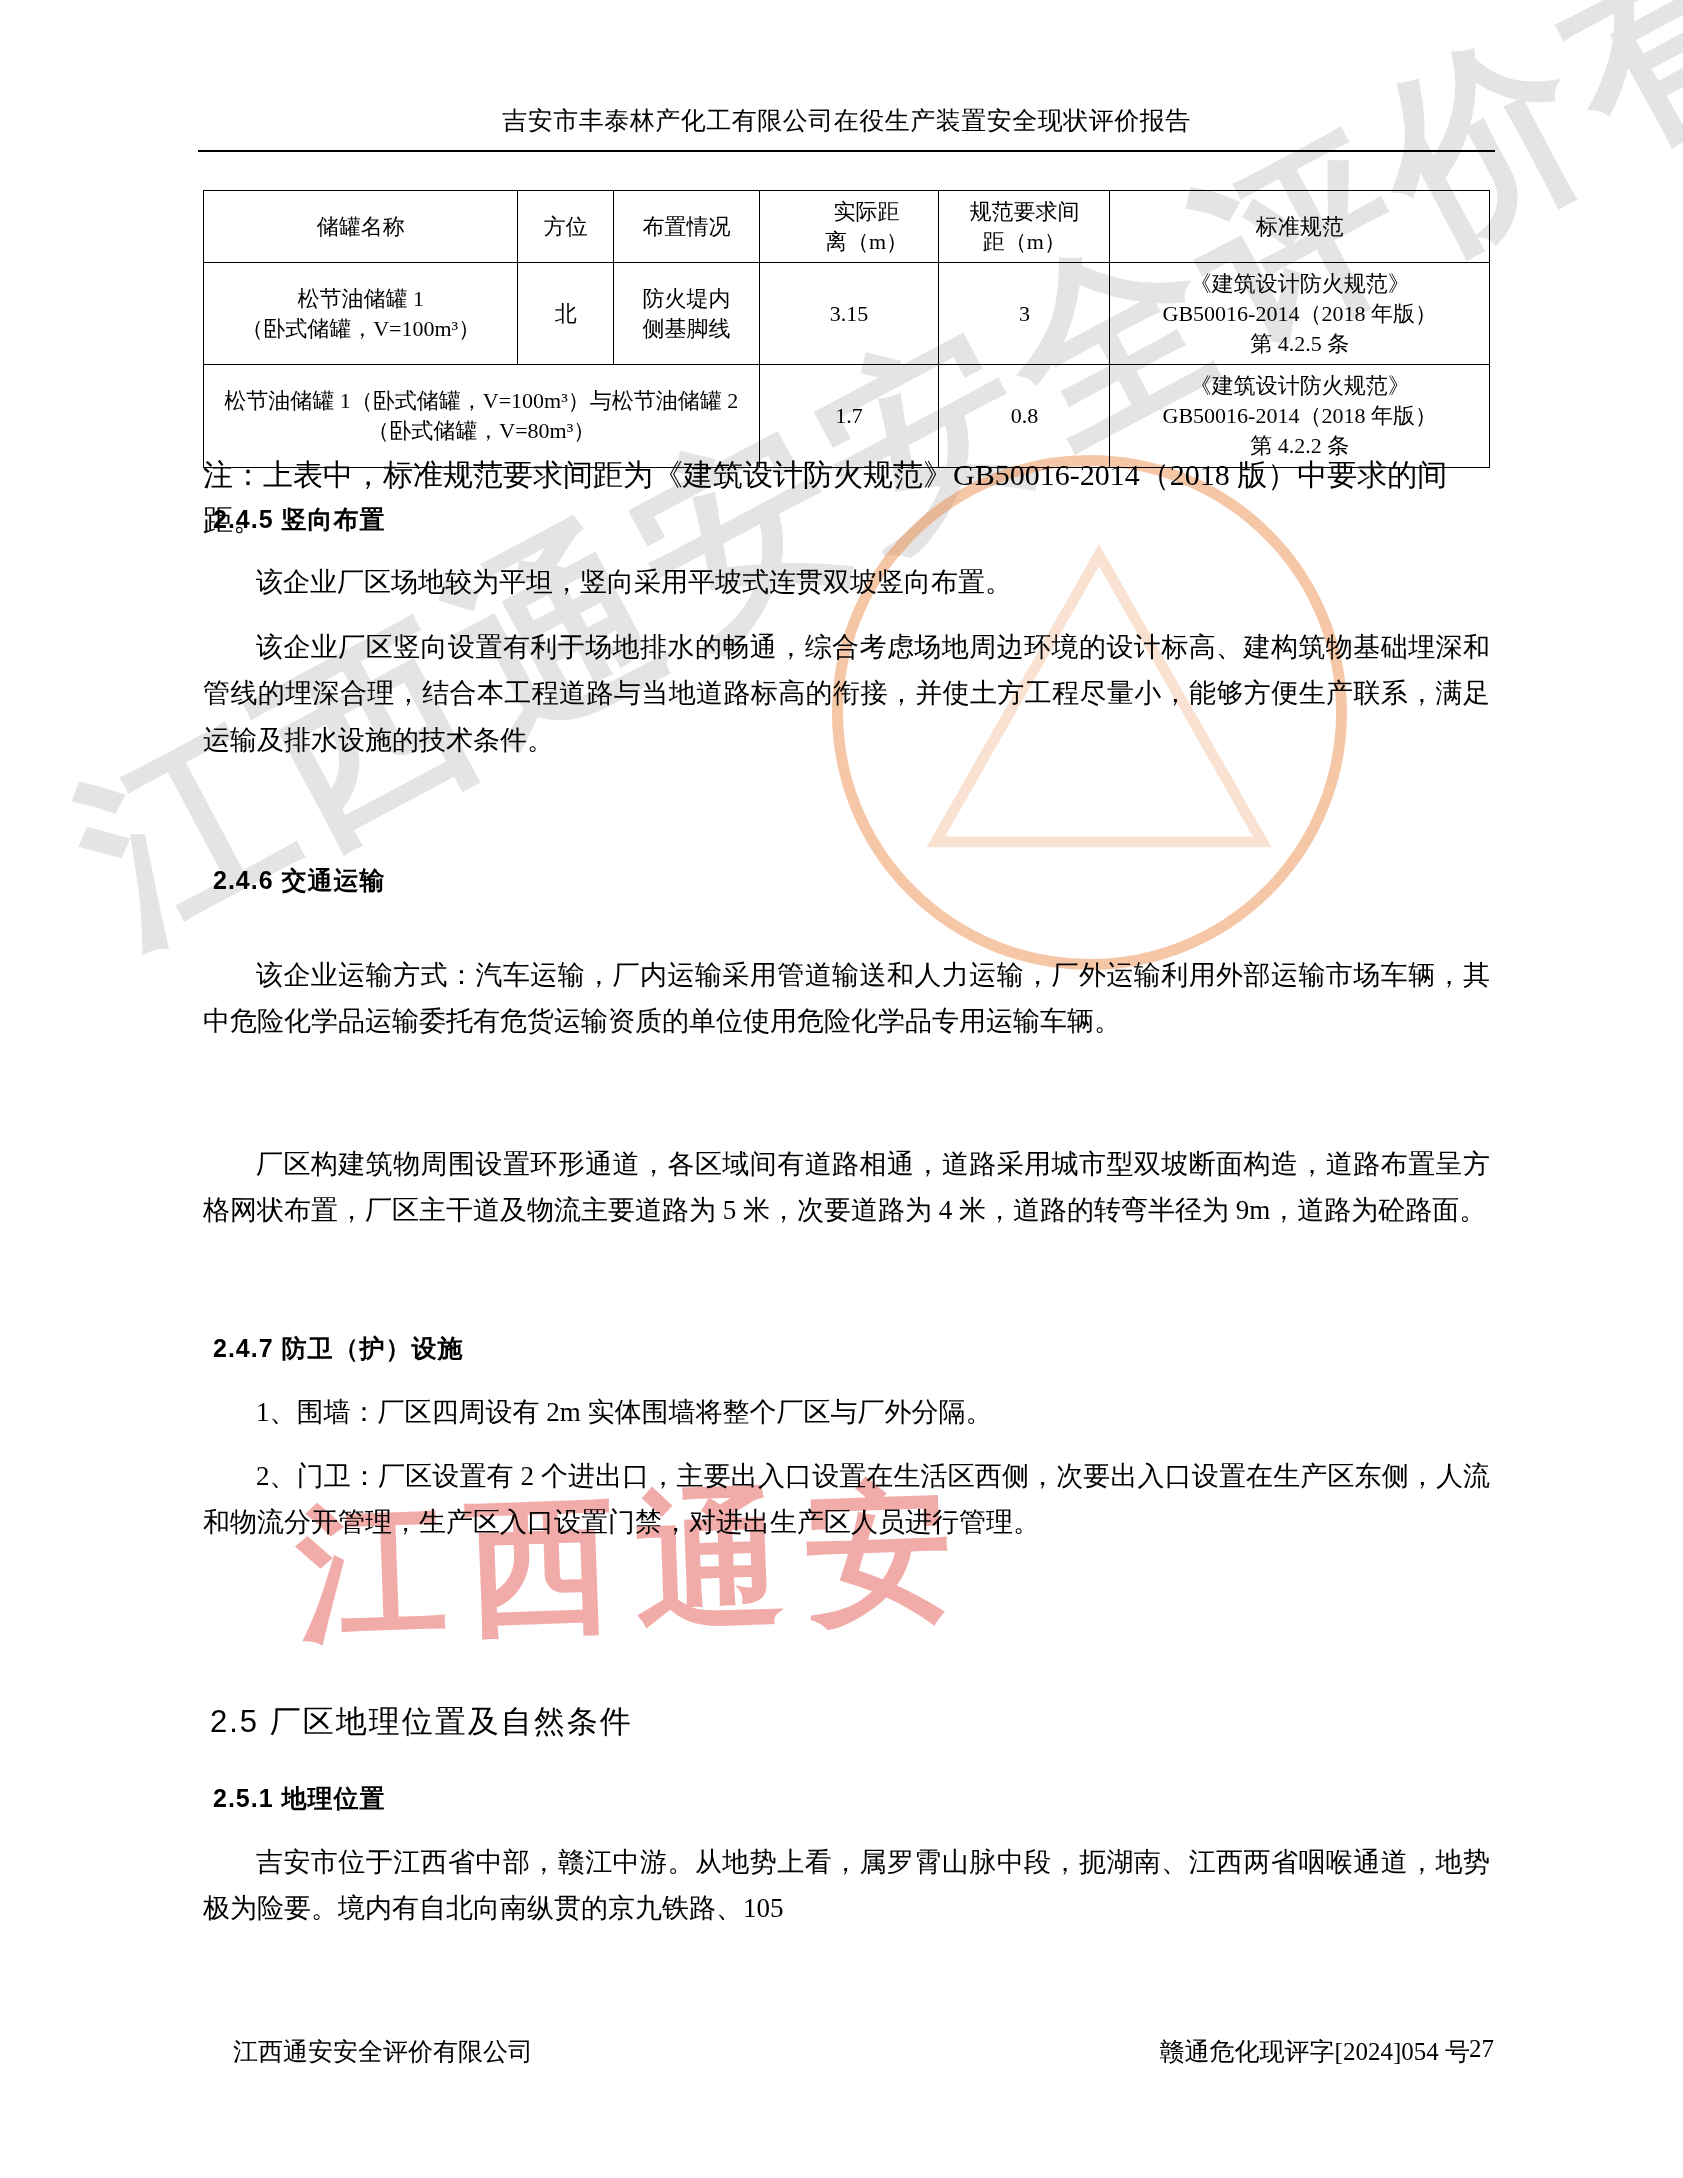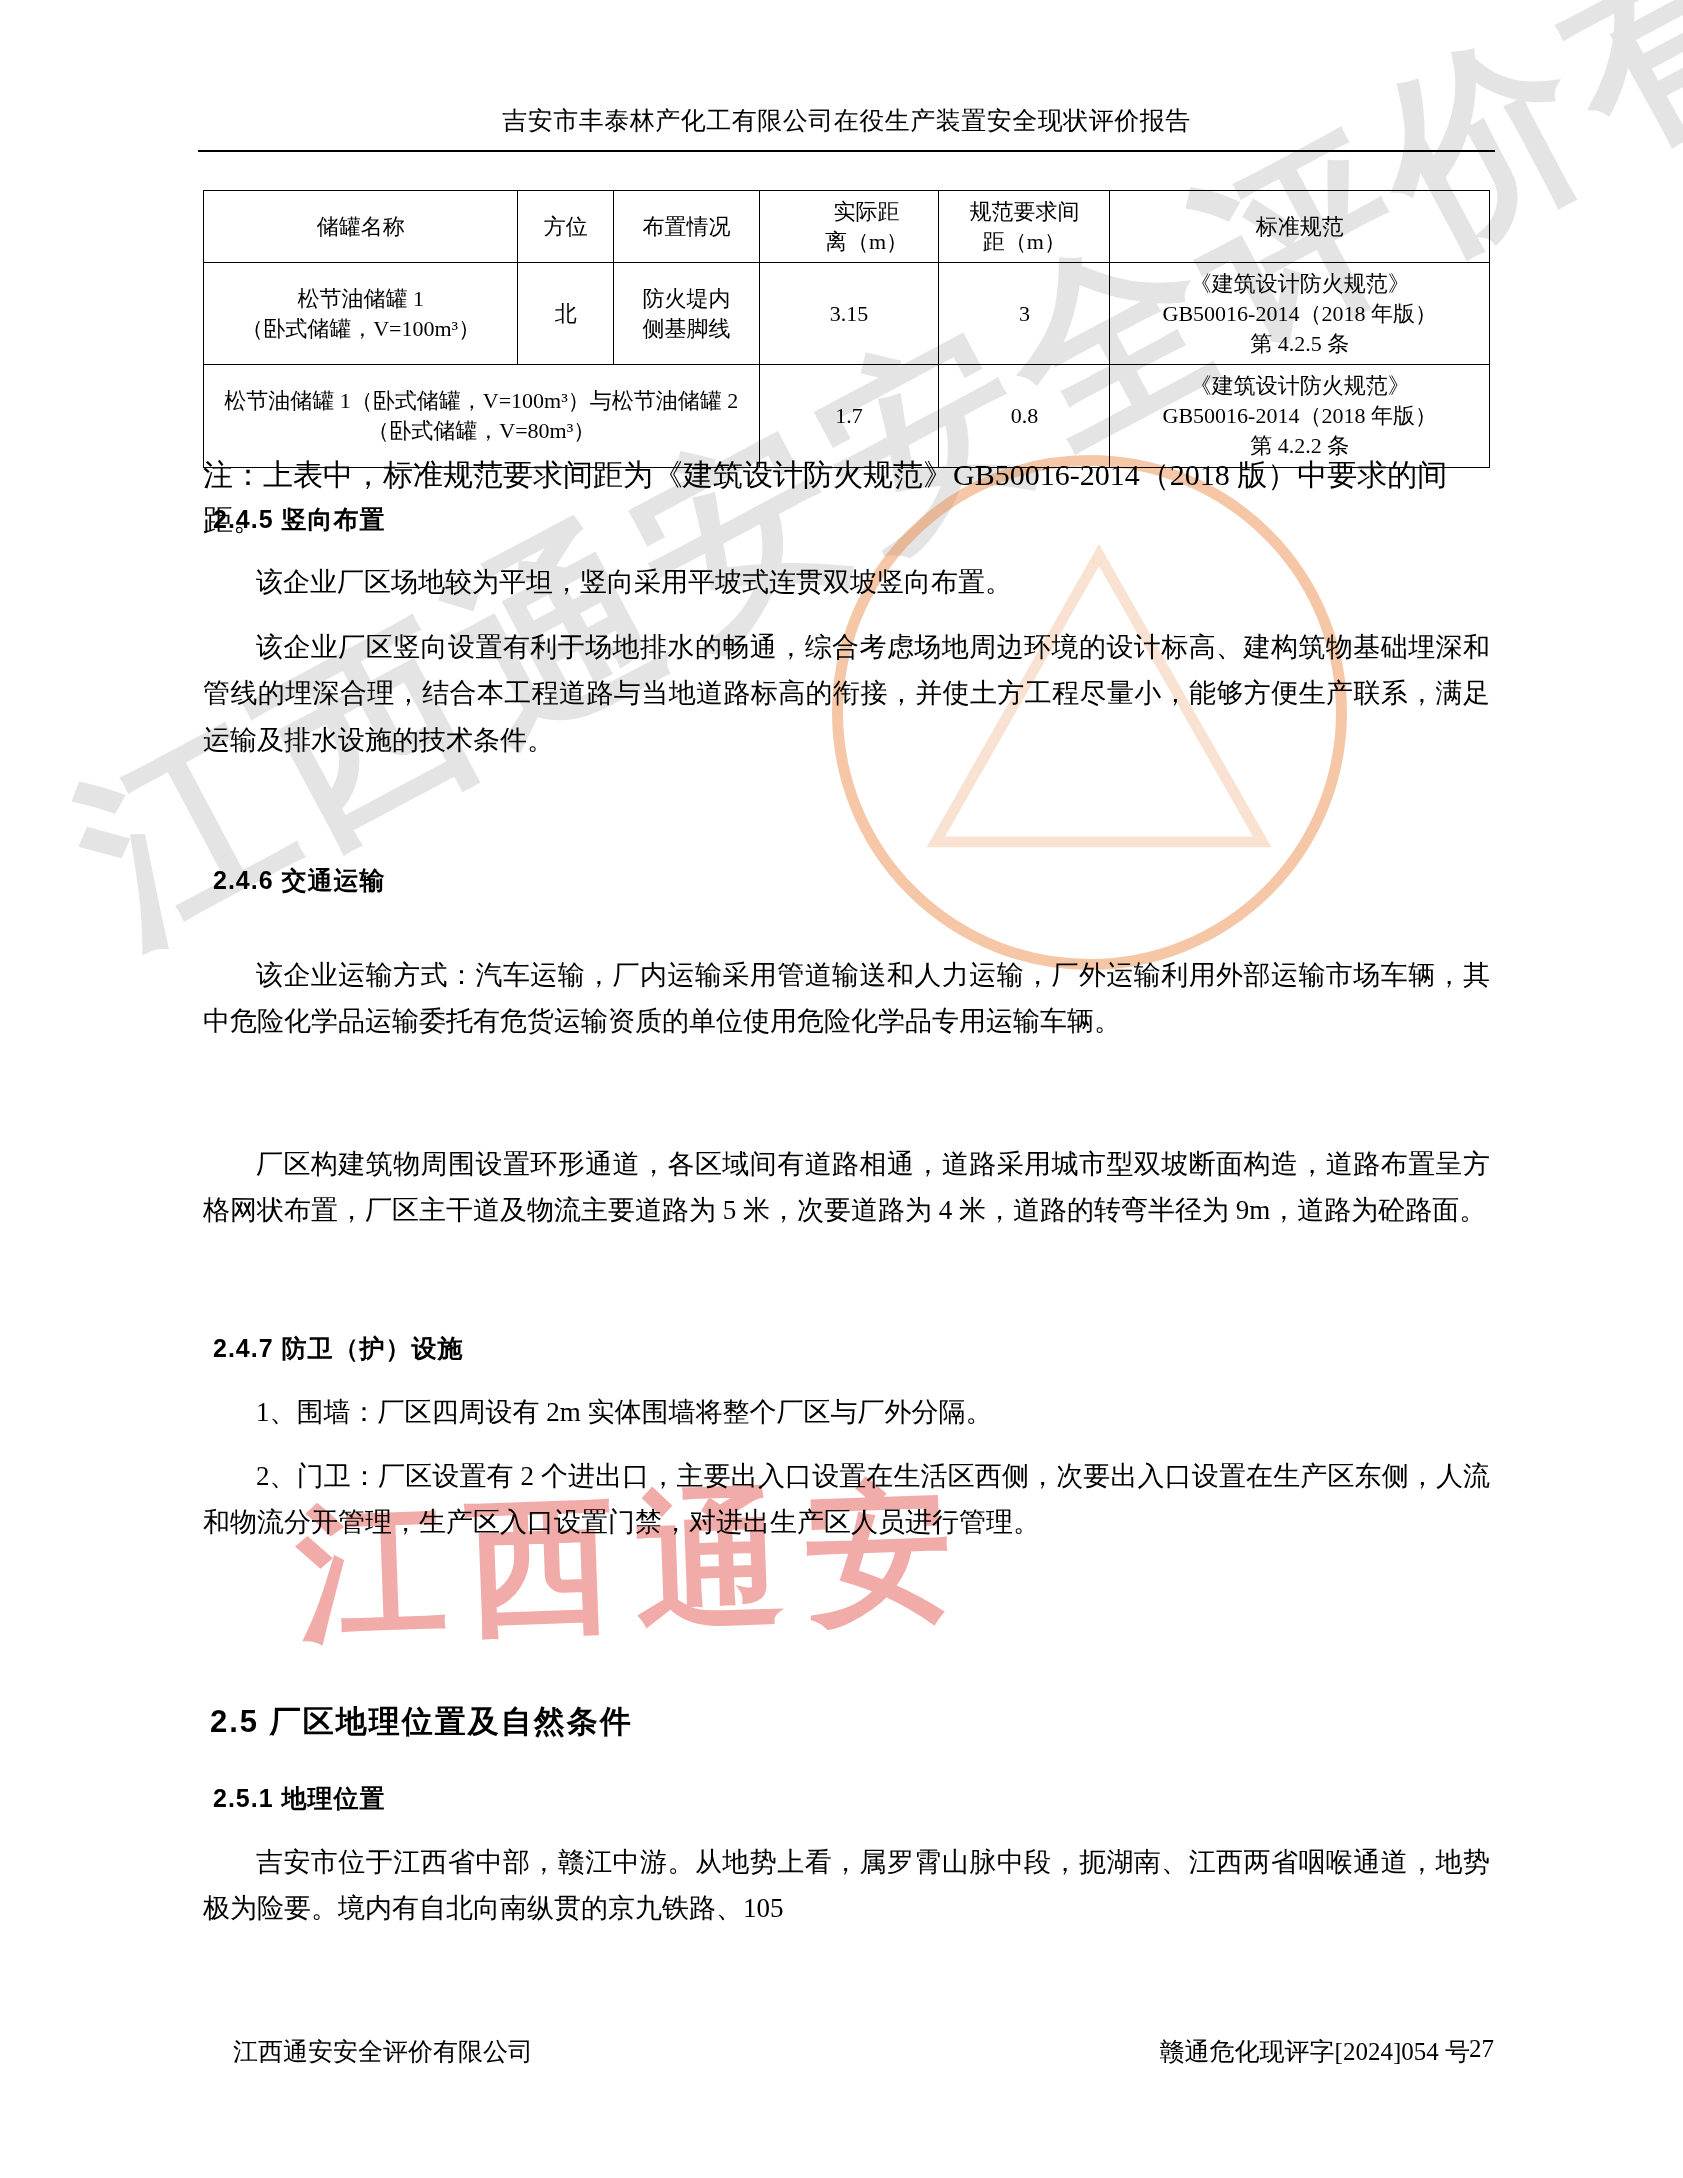--- a/index.html
+++ b/index.html
@@ -135,21 +135,21 @@
     font-family: "Liberation Sans", sans-serif;
     font-size: 25px;
     font-weight: bold;
     letter-spacing: 1px;
   }
   h2.sec-big {
     position: absolute;
     margin: 0;
     font-family: "Liberation Sans", sans-serif;
     font-size: 31px;
-    font-weight: bold;
+    font-weight: normal;
     letter-spacing: 2px;
   }
   p.para {
     position: absolute;
     margin: 0;
     font-size: 27px;
     line-height: 1.72;
     text-align: justify;
     text-justify: inter-ideograph;
     font-family: "Liberation Serif", serif;

